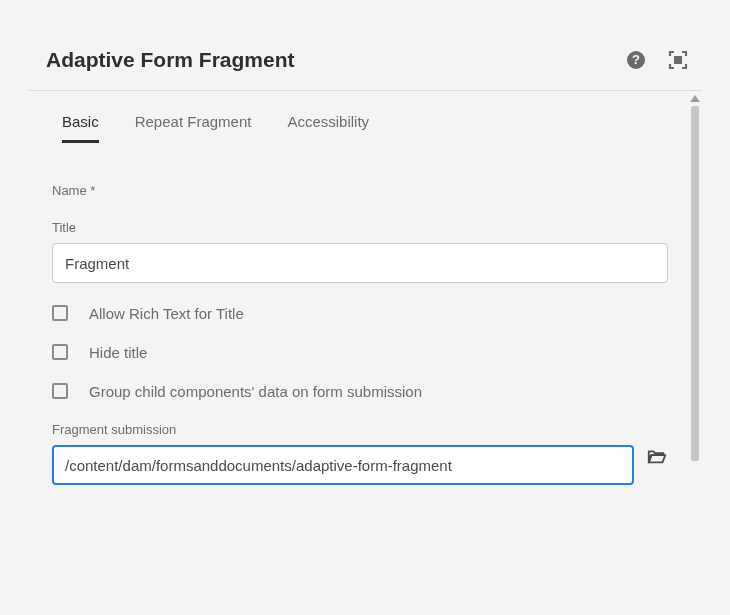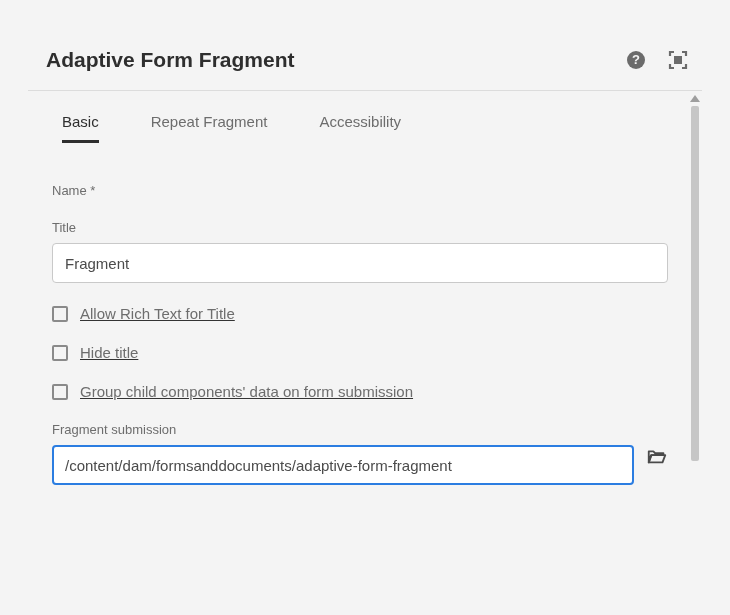--- a/index.html
+++ b/index.html
@@ -57,21 +57,21 @@
   }
   .scroll-thumb {
     width: 8px;
     height: 355px;
     background: #c6c6c6;
     margin: 0 auto;
     border-radius: 2px;
   }
   .tabs {
     display: flex;
-    gap: 52px;
+    gap: 36px;
     padding: 22px 18px 0 34px;
   }
   .tab {
     font-size: 15px;
     color: #6d6d6d;
     padding-bottom: 10px;
     cursor: pointer;
   }
   .tab.active {
     color: #2e2e2e;
@@ -101,25 +101,23 @@
     color: #4b4b4b;
     padding: 0 12px;
     outline: none;
   }
   .text-input.focused {
     border: 2px solid #2b7de1;
     padding: 0 11px;
   }
   .checkbox-row {
     display: flex;
-    align-items: center;
-    gap: 12px;
+    gap: 21px;
     margin-bottom: 22px;
     cursor: pointer;
-    text-decoration: underline;
   }
   .checkbox-box {
     width: 16px;
     height: 16px;
     border: 2px solid #8a8a8a;
     border-radius: 2px;
     flex-shrink: 0;
   }
   .checkbox-label {
     font-size: 15px;

